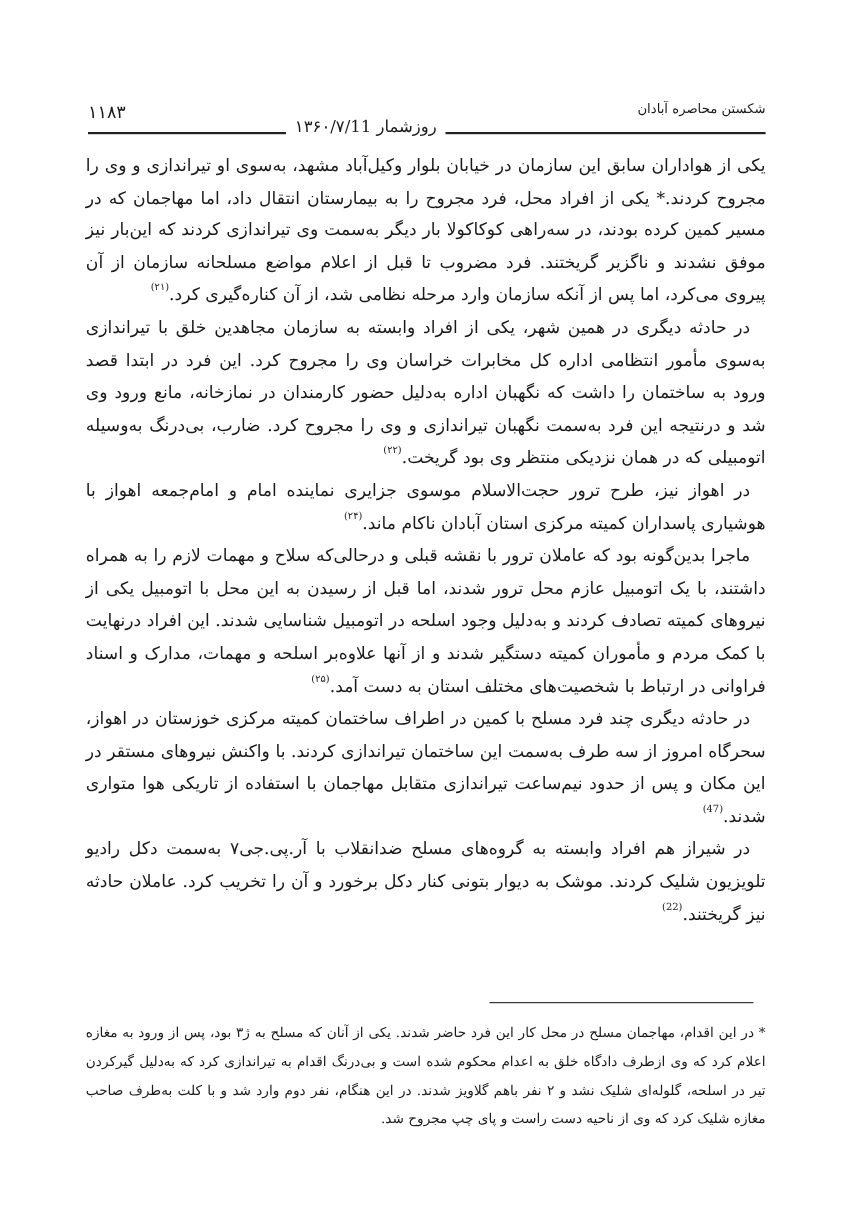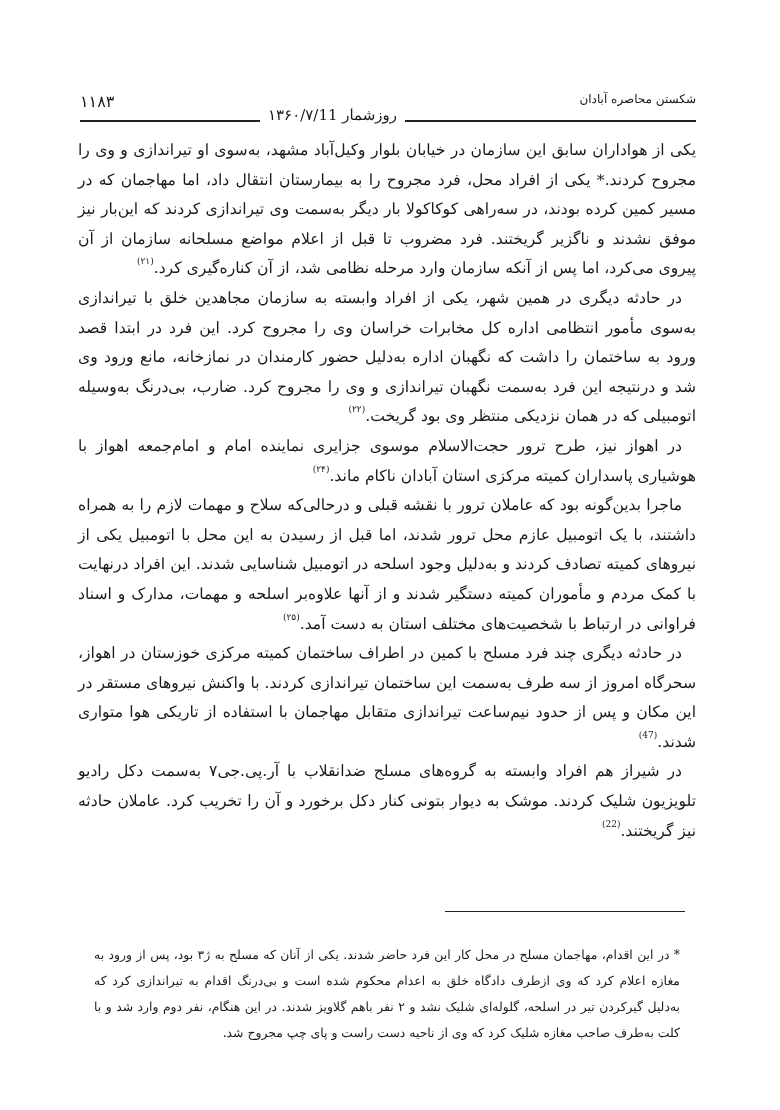--- a/index.html
+++ b/index.html
@@ -12,21 +12,21 @@
   .header .rule { position: absolute; left: 0; right: 0; top: 28px; border-top: 2px solid #222; }
   .header .date-wrap { position: absolute; left: 180px; top: 14px; background: #fff; padding: 0 8px; font-size: 15px; white-space: nowrap; }
   .body-text { position: absolute; left: 78px; top: 136px; width: 618px; direction: rtl; text-align: justify;
                font-size: 15.6px; line-height: 29.6px; }
   .body-text p { margin: 0; text-indent: 0; }
   .body-text p.indent { text-indent: 14px; }
   .body-text sup { font-size: 9px; vertical-align: 9px; line-height: 0; }
   .fn-rule { position: absolute; left: 445px; top: 911px; width: 240px; border-top: 1.5px solid #222; }
   .footnote { position: absolute; left: 78px; top: 926px; width: 618px; direction: rtl; text-align: justify;
               font-size: 12.4px; line-height: 26px; }
-  .footnote p { margin: 16px; }
+  .footnote p { margin: 0; }
 </style>
 </head>
 <body>
 
 <div class="page">
 
   <div class="header">
     <span class="book-title">شکستن محاصره آبادان</span>
     <div class="rule"></div>
     <span class="date-wrap">روزشمار ۱۳۶۰/۷/11</span>

